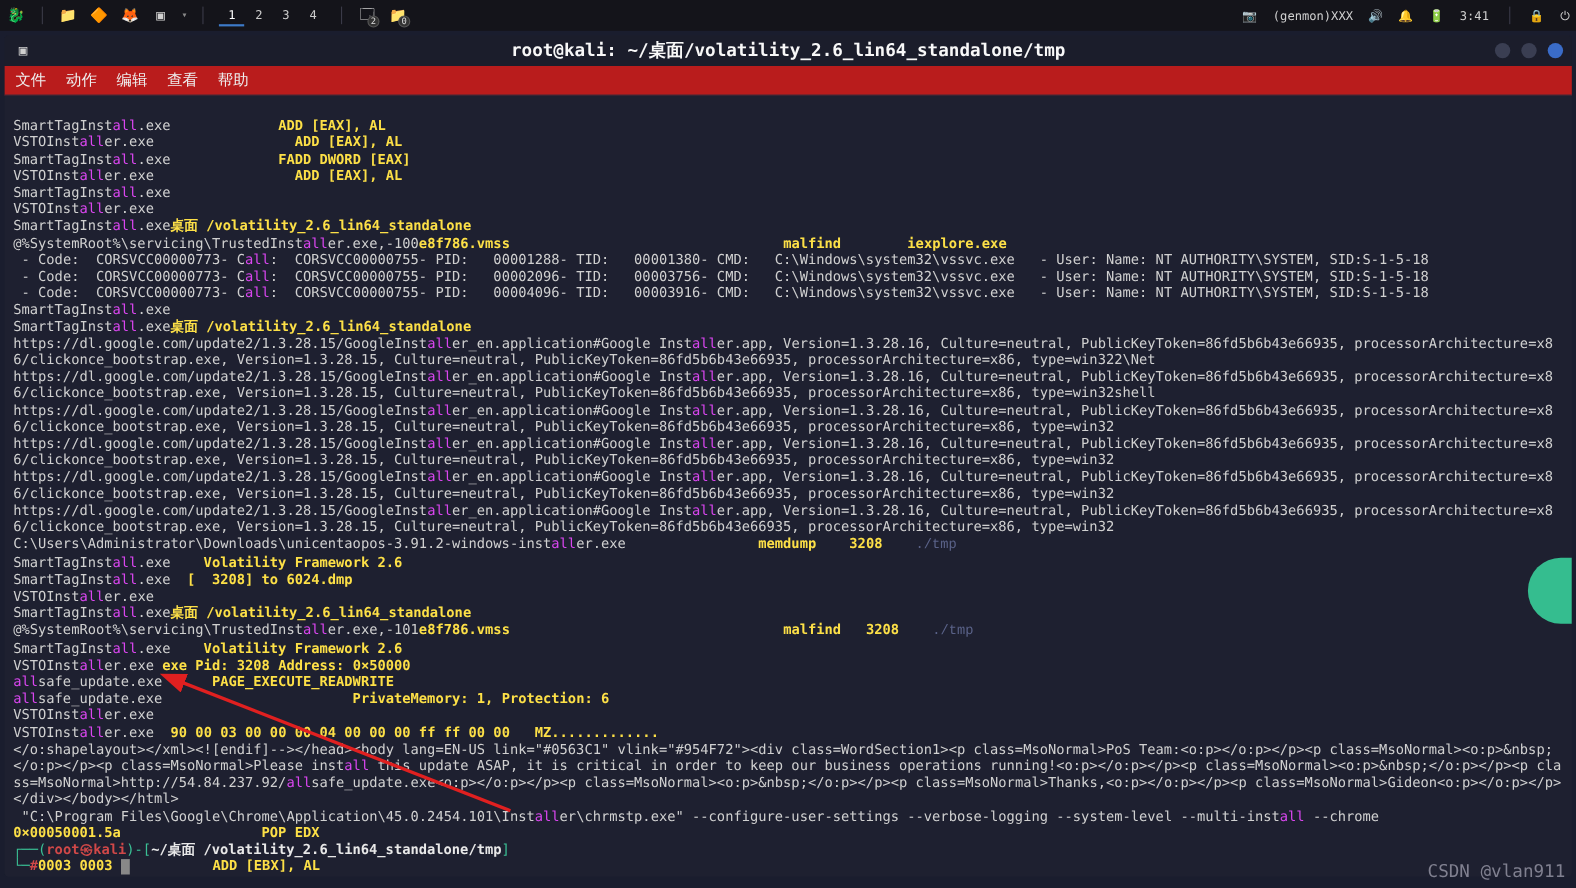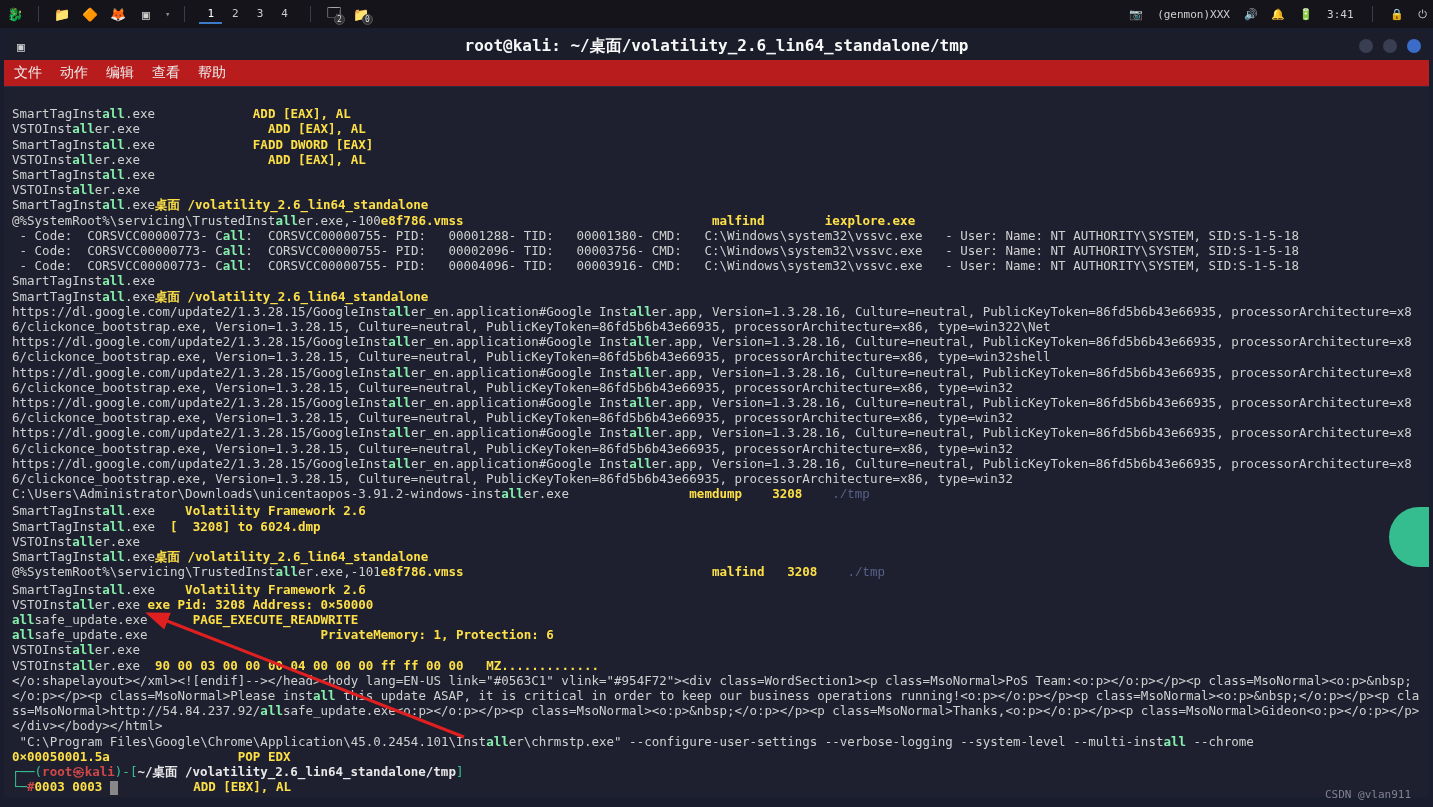--- a/index.html
+++ b/index.html
@@ -88,21 +88,21 @@
   background: #1e2030;
   padding: 4px 8px;
   font-size: 12.5px;
   line-height: 15.2px;
   white-space: pre-wrap;
   word-break: break-all;
   height: 710px;
   overflow: hidden;
   position: relative;
 }
-.hl { color: #86efac; font-weight: bold; }
+.hl { color: #d946ef; font-weight: normal; }
 .dim { color: #fde047; font-weight: bold; }
 .dim2 { color: #5a6288; font-family: Liberation Mono, monospace; }
 .prompt-root { color: #d04848; font-weight: bold; text-align: right; }
 .prompt-path { color: #e8e8e8; font-weight: bold; margin-top: 41px; }
 .prompt-br { color: #3ac095; }
 .cursor { background: #888; display: inline-block; width: 8px; height: 14px; vertical-align: middle; }
 .arrow {
   position: absolute;
   pointer-events: none;
 }
@@ -111,24 +111,24 @@
   right: 0;
   top: 420px;
   width: 40px;
   height: 60px;
   background: #3ad9a0;
   border-radius: 30px 0 0 30px;
   opacity: 0.85;
 }
 .watermark {
   position: fixed;
-  right: 22px;
+  right: 10px;
   bottom: 6px;
   color: #808090;
-  font-size: 11px;
+  font-size: 16px;
 }
 </style>
 </head>
 <body>
 
 <div class="topbar">
   <div class="topbar-left">
     <span class="tb-icon">🐉</span>
     <span class="tb-sep"></span>
     <span class="tb-icon">📁</span>

